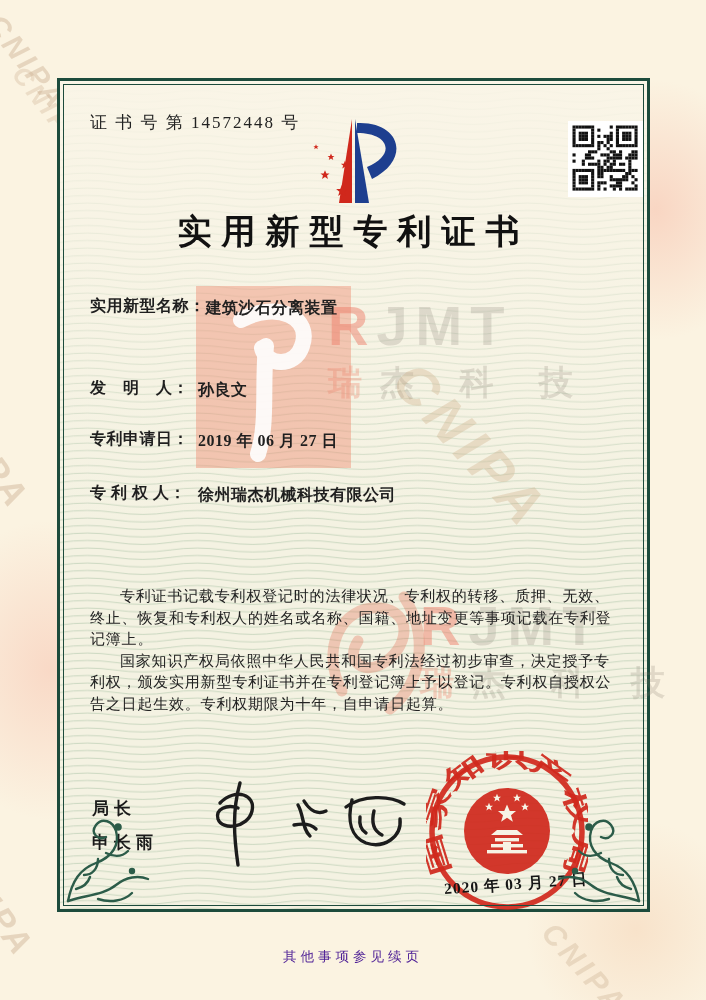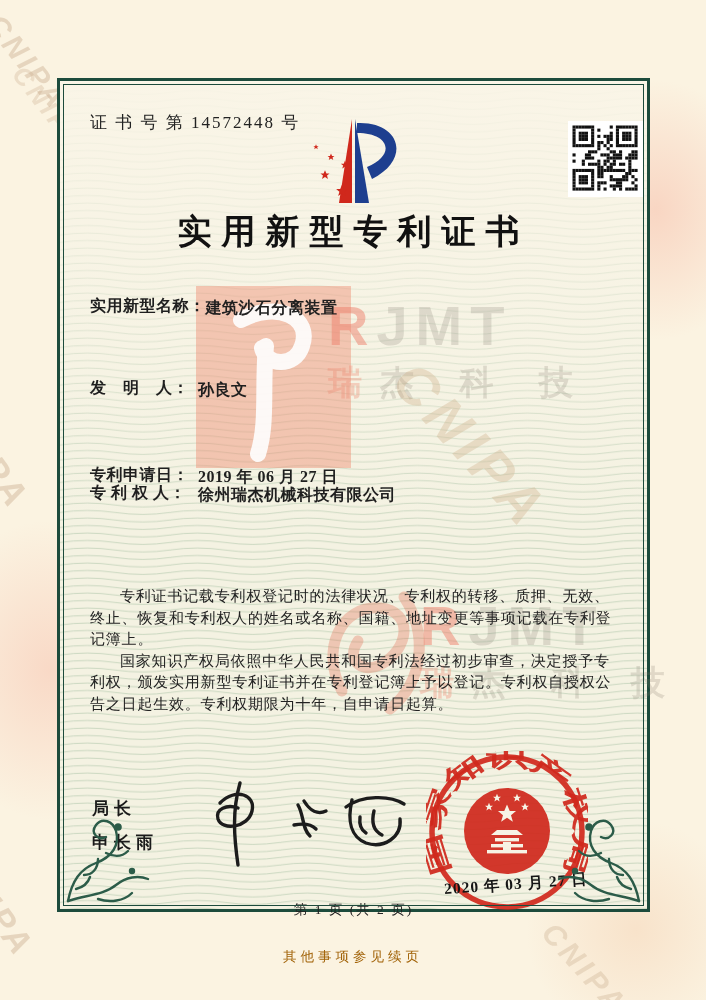--- a/index.html
+++ b/index.html
@@ -57,21 +57,21 @@
   .grant-no{position:absolute;left:293px;top:0;white-space:nowrap;}
   .body-text{position:absolute;left:30px;top:505px;width:533px;font-size:15px;line-height:21.5px;letter-spacing:.8px;color:#222;}
   .body-text p{margin:0;text-indent:2em;}
   .signer{position:absolute;left:32px;font-family:Liberation Serif, serif;font-weight:bold;font-size:17px;letter-spacing:5px;color:#1a1a1a;}
   .signer.role{top:716px;}
   .signer.name{top:750px;}
   .signature{position:absolute;left:140px;top:692px;}
   .seal{position:absolute;left:366px;top:670px;}
   .seal-date{position:absolute;left:384px;top:793px;font-size:15.5px;font-weight:bold;letter-spacing:1px;color:#151515;transform:rotate(-4deg);white-space:nowrap;}
   .page-info{position:absolute;left:0;right:0;top:820px;text-align:center;font-size:13.5px;letter-spacing:2px;color:#222;}
-  .footer-note{position:absolute;left:0;right:0;top:948px;text-align:center;font-size:13.5px;letter-spacing:4px;color:#a16207;z-index:2;}
+  .footer-note{position:absolute;left:0;right:0;top:948px;text-align:center;font-size:13.5px;letter-spacing:4px;color:#4c1d95;z-index:2;}
 </style>
 </head>
 <body>
 
 <div class="page">
 
   <div class="blush tr"></div>
   <div class="blush bl"></div>
   <div class="blush br"></div>
 
@@ -393,21 +393,21 @@
         </svg>
 
       <div class="title">实用新型专利证书</div>
 
       <div class="frow" style="top:215px;">
         <span class="flabel">实用新型名称：</span><span class="fvalue">建筑沙石分离装置</span>
       </div>
       <div class="frow" style="top:263px;margin-top:34px;">
         <span class="flabel">发　明　人：</span><span class="fvalue">孙良文</span>
       </div>
-      <div class="frow" style="top:348px;margin-top:36px;">
+      <div class="frow" style="top:348px;">
         <span class="flabel">专利申请日：</span><span class="fvalue">2019 年 06 月 27 日</span>
       </div>
       <div class="frow" style="top:402px;">
         <span class="flabel">专 利 权 人：</span><span class="fvalue">徐州瑞杰机械科技有限公司</span>
       </div>
 
       <div class="body-text">
         <p>专利证书记载专利权登记时的法律状况、专利权的转移、质押、无效、终止、恢复和专利权人的姓名或名称、国籍、地址变更等事项记载在专利登记簿上。</p>
         <p>国家知识产权局依照中华人民共和国专利法经过初步审查，决定授予专利权，颁发实用新型专利证书并在专利登记簿上予以登记。专利权自授权公告之日起生效。专利权期限为十年，自申请日起算。</p>
       </div>
@@ -449,18 +449,17 @@
             <path d="M65,84 L97,84 L91,79 L71,79 Z"></path>
             <rect x="69" y="87" width="24" height="3.4"></rect>
             <rect x="65" y="93" width="32" height="3.4"></rect>
             <rect x="61" y="99" width="40" height="3.4"></rect>
             <rect x="77" y="91" width="8" height="8"></rect>
           </g>
         </g>
       </svg>
       <div class="seal-date">2020 年 03 月 27 日</div>
 
-      <div class="page-info">第 1 页 (共 2 页)</div>
     </div>
   </div>
 
   <div class="footer-note">其他事项参见续页</div>
 </div>
 
 </body></html>

